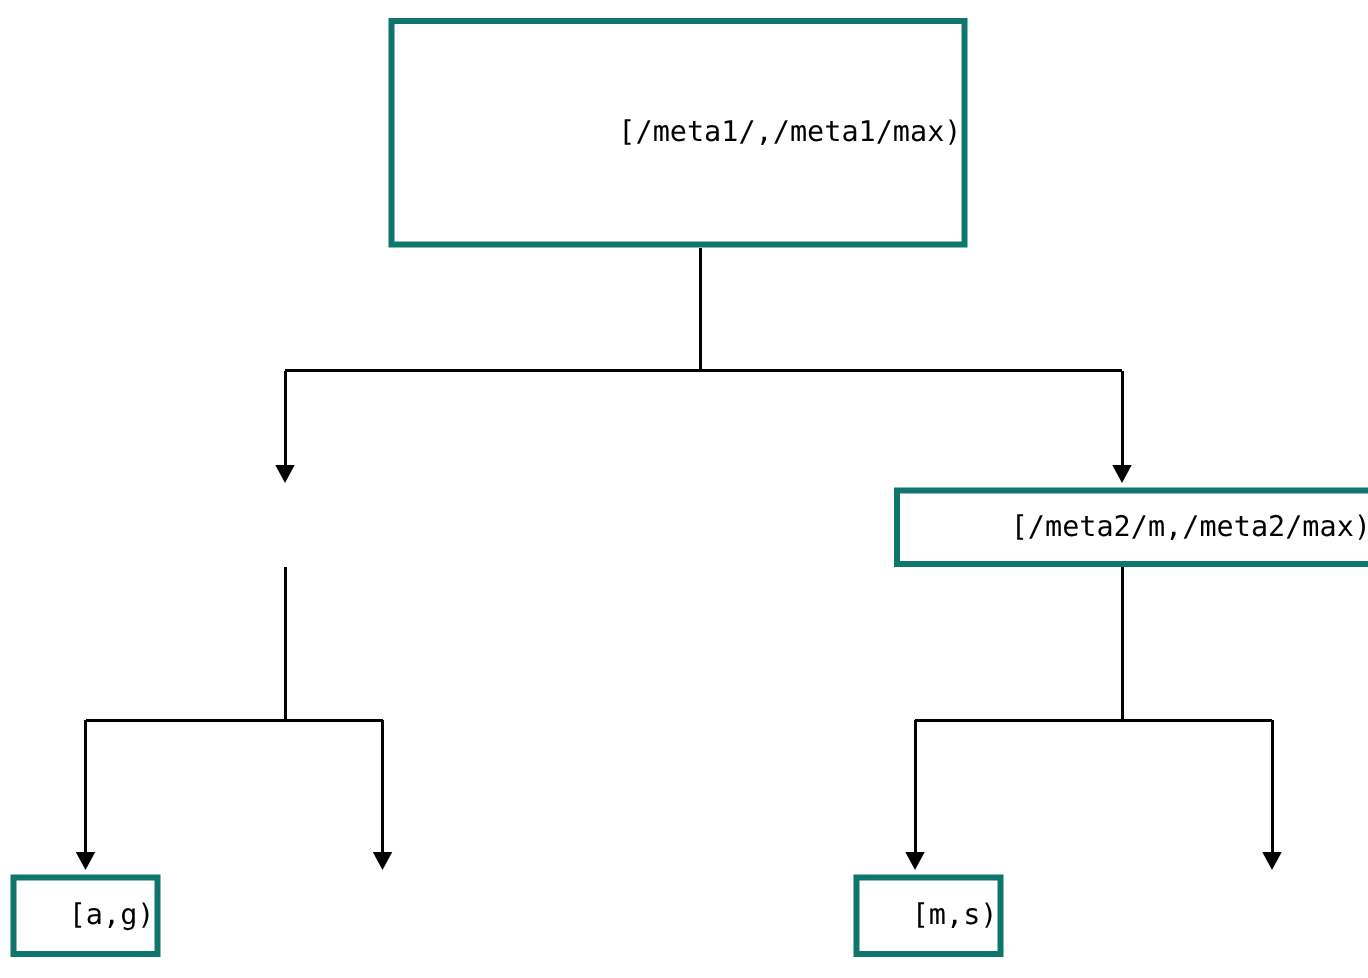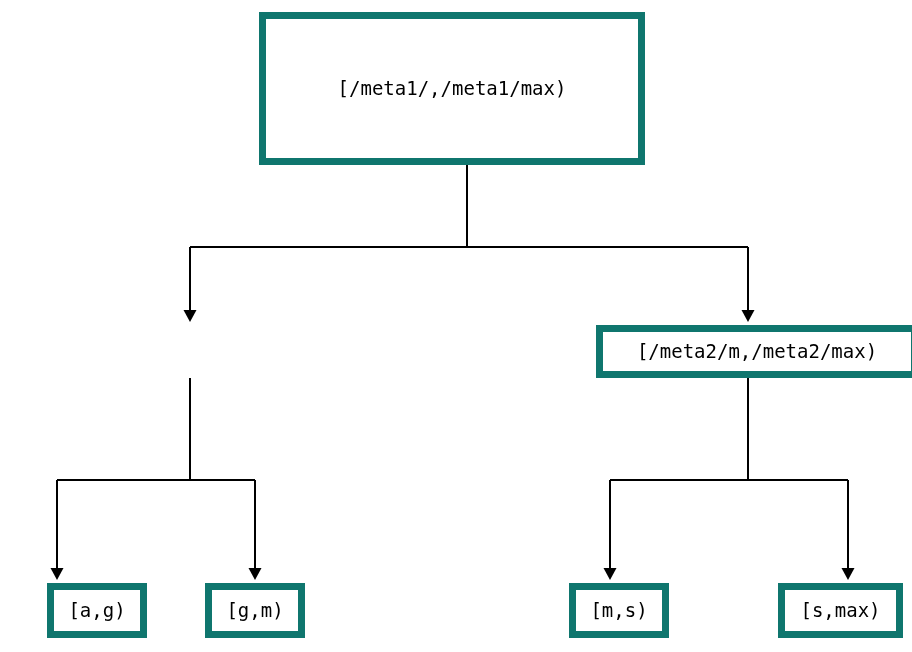--- a/index.html
+++ b/index.html
@@ -22,25 +22,25 @@
     position: absolute;
     left: 0;
     top: 0;
     width: 912px;
     height: 652px;
     pointer-events: none;
   }
   .node {
     position: absolute;
     box-sizing: border-box;
-    border: 7px solid #0f766e;
+    border: 4px solid #0f766e;
     background: #ffffff;
     display: flex;
     align-items: center;
-    justify-content: center;
+    justify-content: flex-end;
     color: #000000;
     font-family: "DejaVu Sans Mono", "Liberation Mono", monospace;
     white-space: nowrap;
     letter-spacing: 0px;
   }
   .node-label {
     display: block;
     line-height: 1;
   }
   .node-root   { font-size: 19px; }
@@ -92,29 +92,23 @@
 
   <div class="node node-root" style="left:259px; top:12px; width:386px; height:153px;">
     <span class="node-label">[/meta1/,/meta1/max)</span>
   </div>
 
 
   <div class="node node-mid" style="left:581px; top:325px; width:322px; height:53px;margin-left:15px;">
     <span class="node-label">[/meta2/m,/meta2/max)</span>
   </div>
 
-  <div class="node node-leaf" style="left:7px; top:583px; width:100px; height:55px;margin-left:40px;">
+  <div class="node node-leaf" style="left:7px; top:583px; width:100px; height:55px;">
     <span class="node-label">[a,g)</span>
   </div>
 
-  <div class="node node-leaf" style="left:205px; top:583px; width:100px; height:55px;">
-    <span class="node-label">[g,m)</span>
-  </div>
 
   <div class="node node-leaf" style="left:553px; top:583px; width:100px; height:55px;margin-left:16px;">
     <span class="node-label">[m,s)</span>
   </div>
 
-  <div class="node node-leaf" style="left:778px; top:583px; width:125px; height:55px;">
-    <span class="node-label">[s,max)</span>
-  </div>
 
 </div>
 
 </body></html>

